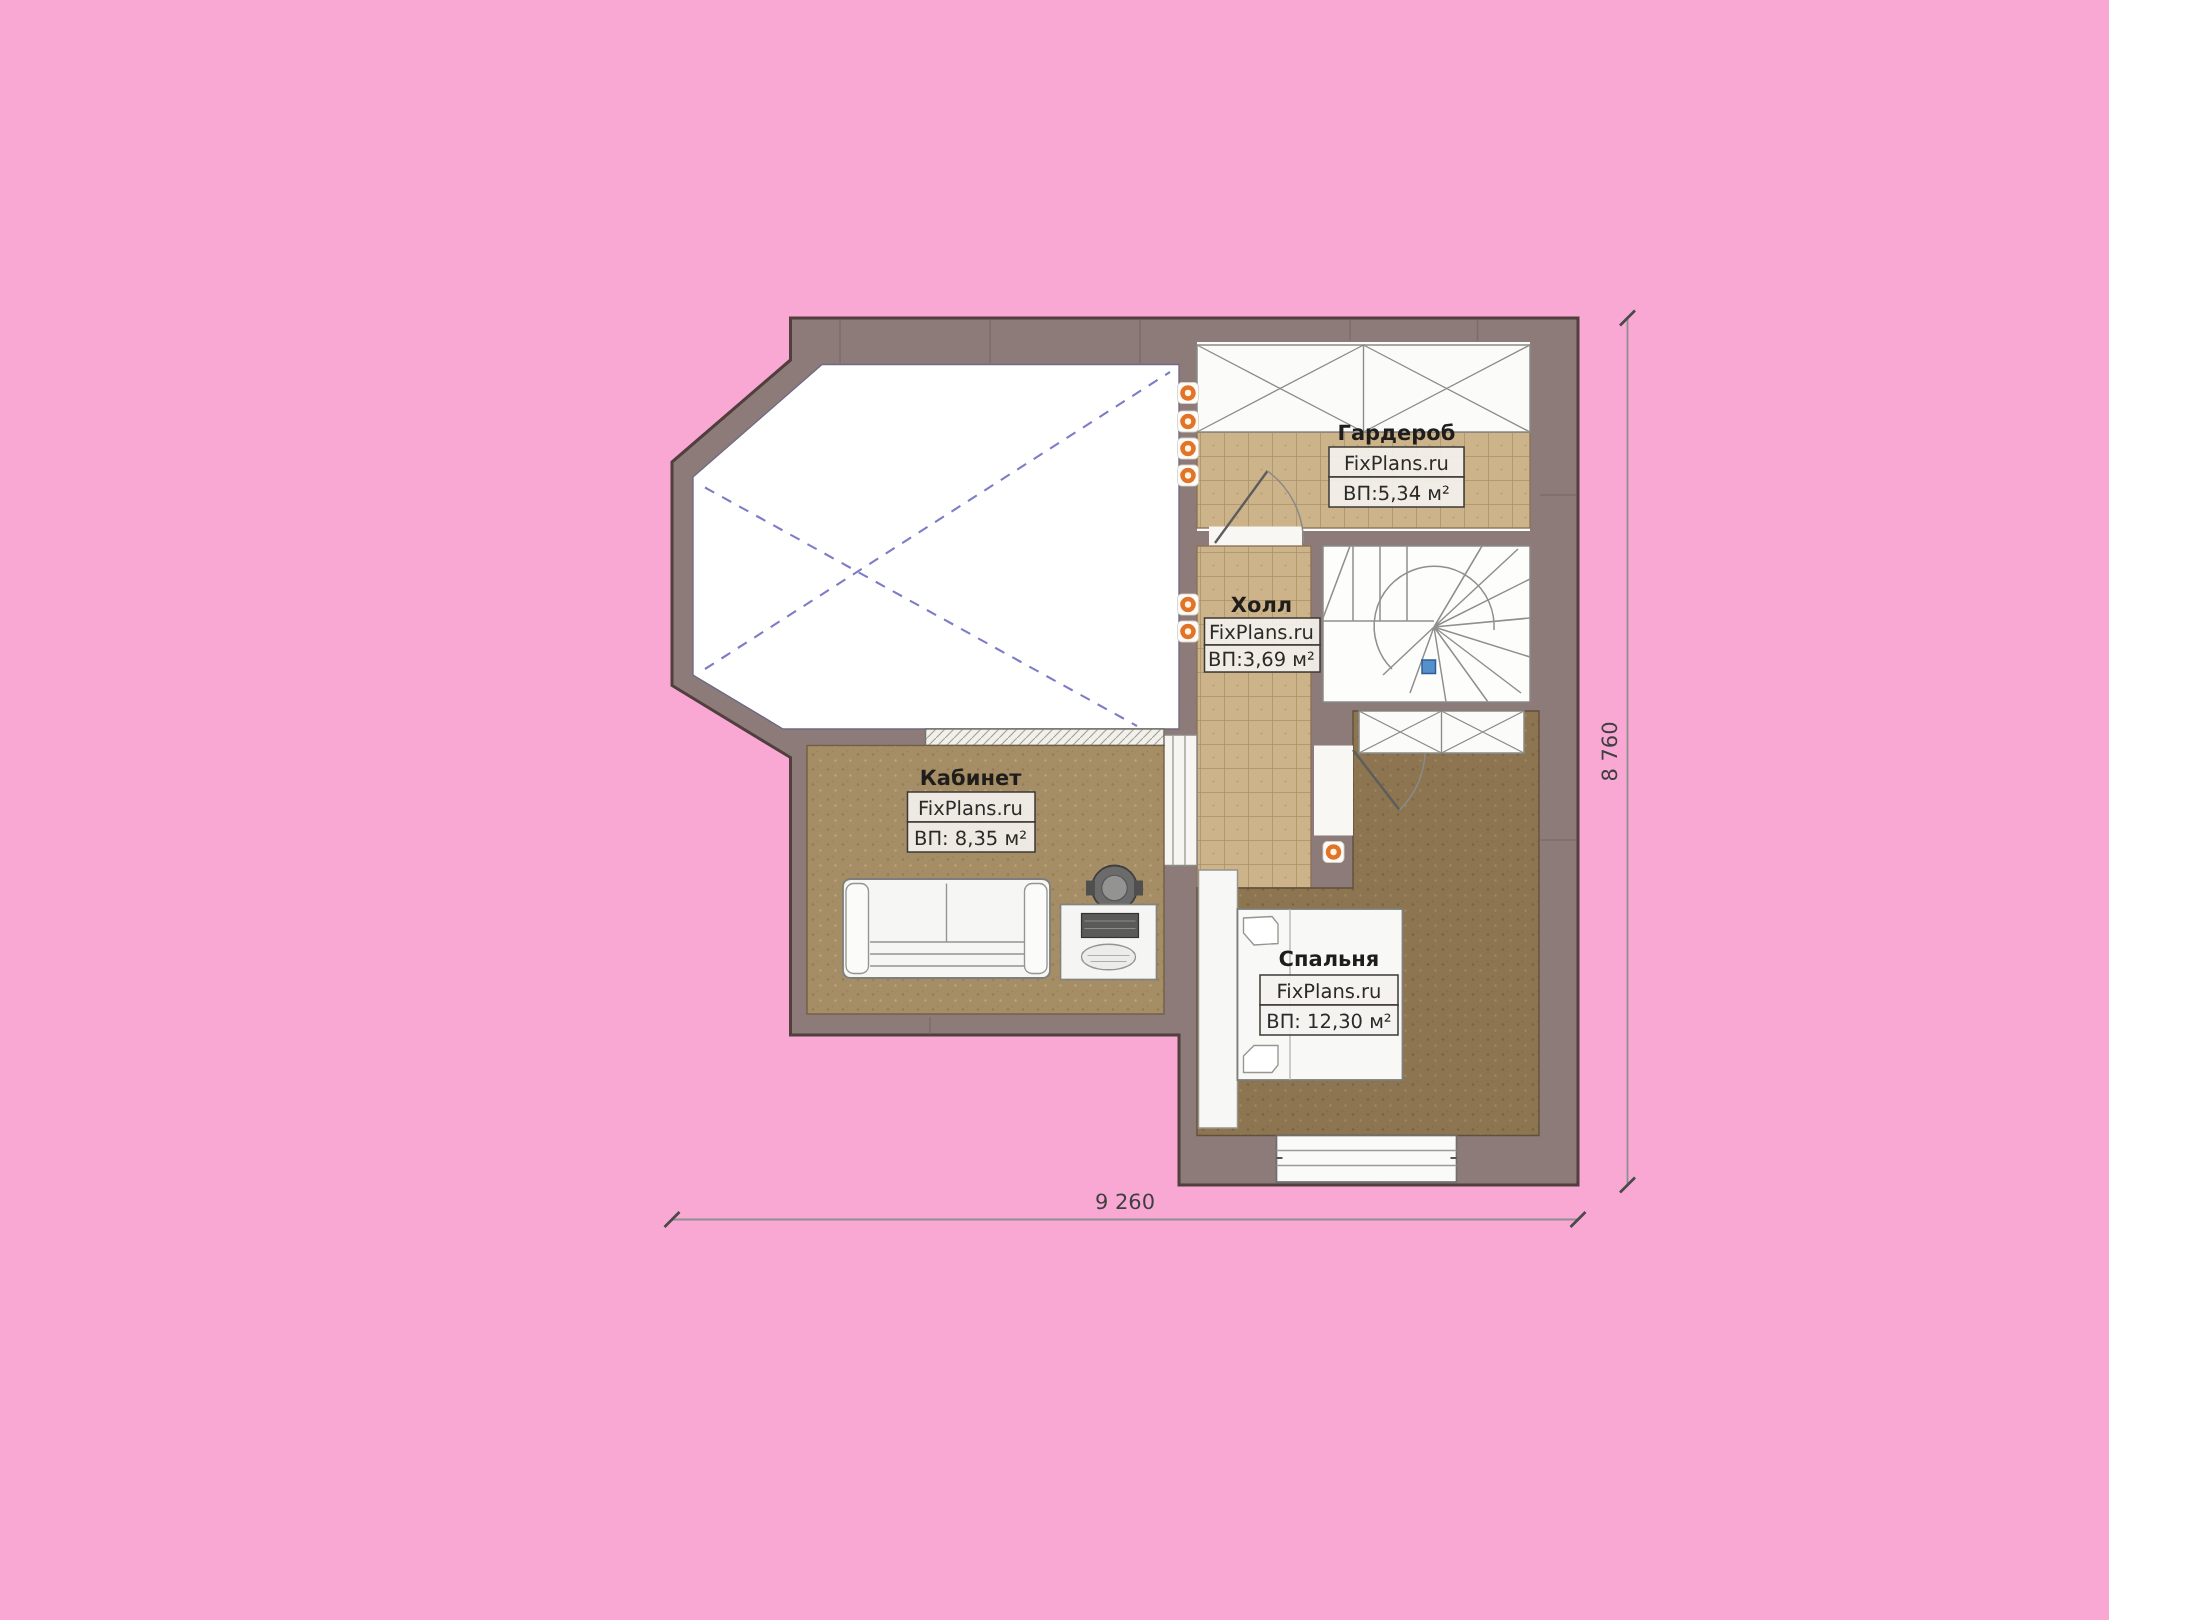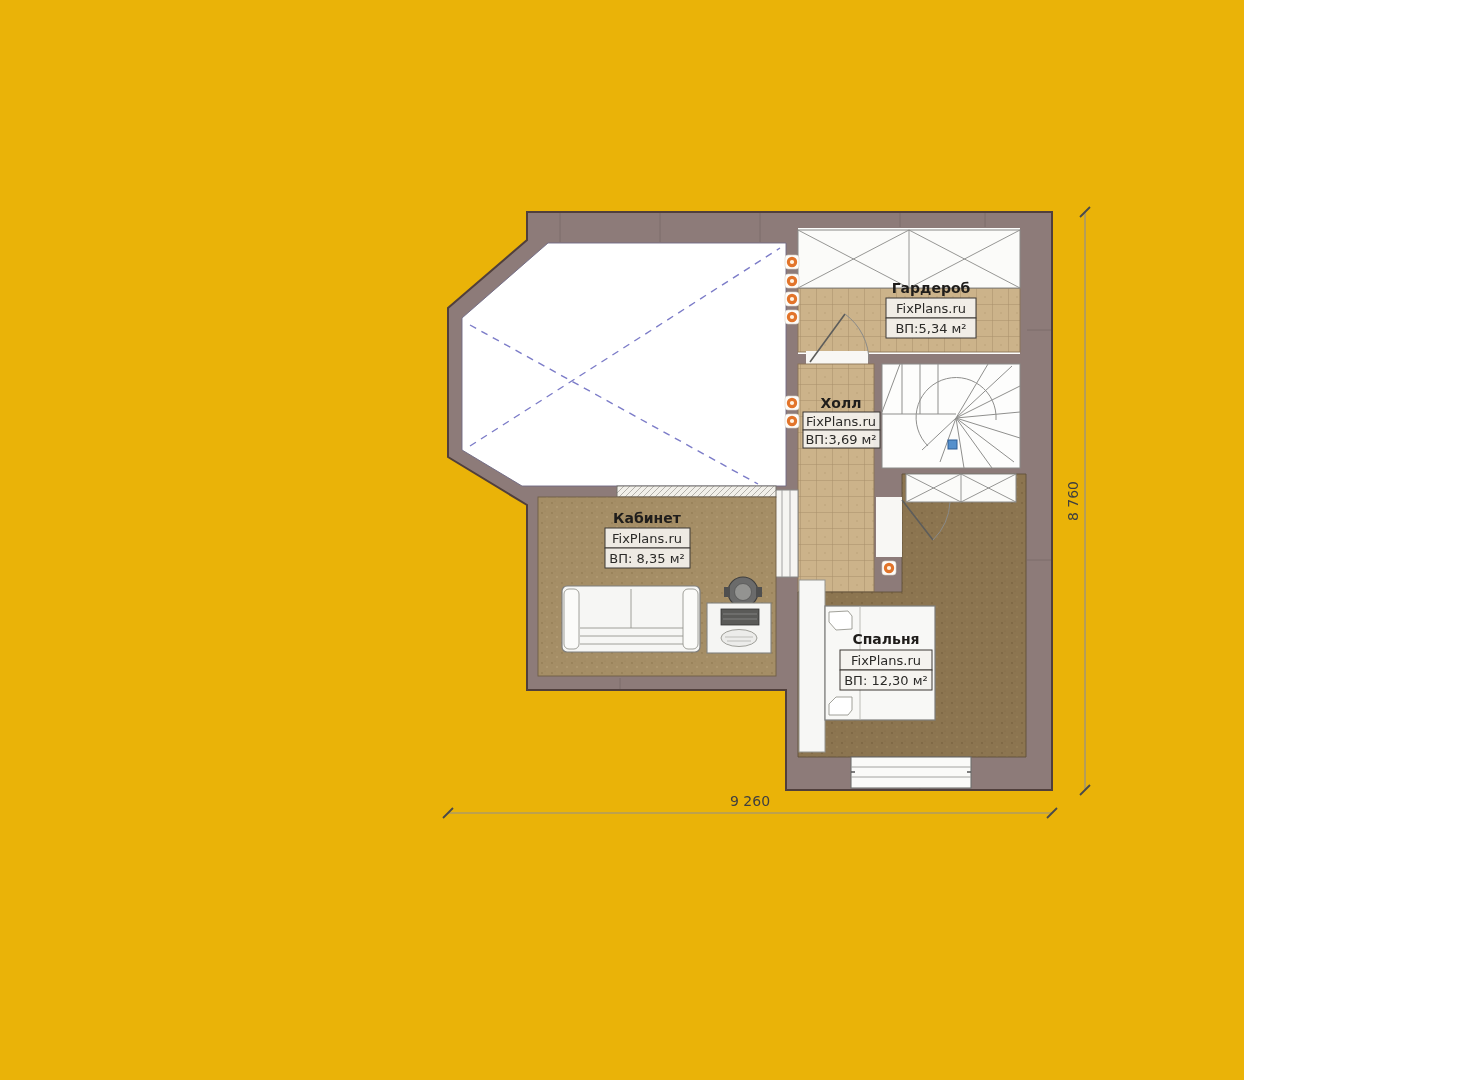--- a/index.html
+++ b/index.html
@@ -1,16 +1,16 @@
 <!DOCTYPE html>
 <html><head>
 <meta charset="utf-8">
 <style>
   html,body{margin:0;padding:0;background:#ffffff;}
-  .page{position:relative;width:1244px;height:1080px;background:#eab308;overflow:hidden;
+  .page{position:relative;width:1406px;height:1080px;background:#f9a8d4;overflow:hidden;
         font-family:"DejaVu Sans","Liberation Sans",sans-serif;}
   svg{position:absolute;left:0;top:0;}
   text{font-family:"DejaVu Sans","Liberation Sans",sans-serif;}
   .room-name{font-size:14px;font-weight:bold;fill:#1f1d1b;}
   .box-text{font-size:13px;fill:#2b2a28;}
   .dim-text{font-size:14px;fill:#3f3f3f;}
   .label-box{fill:rgba(244,242,238,0.92);stroke:#3c3834;stroke-width:1;}
 </style>
 </head>
 <body>

